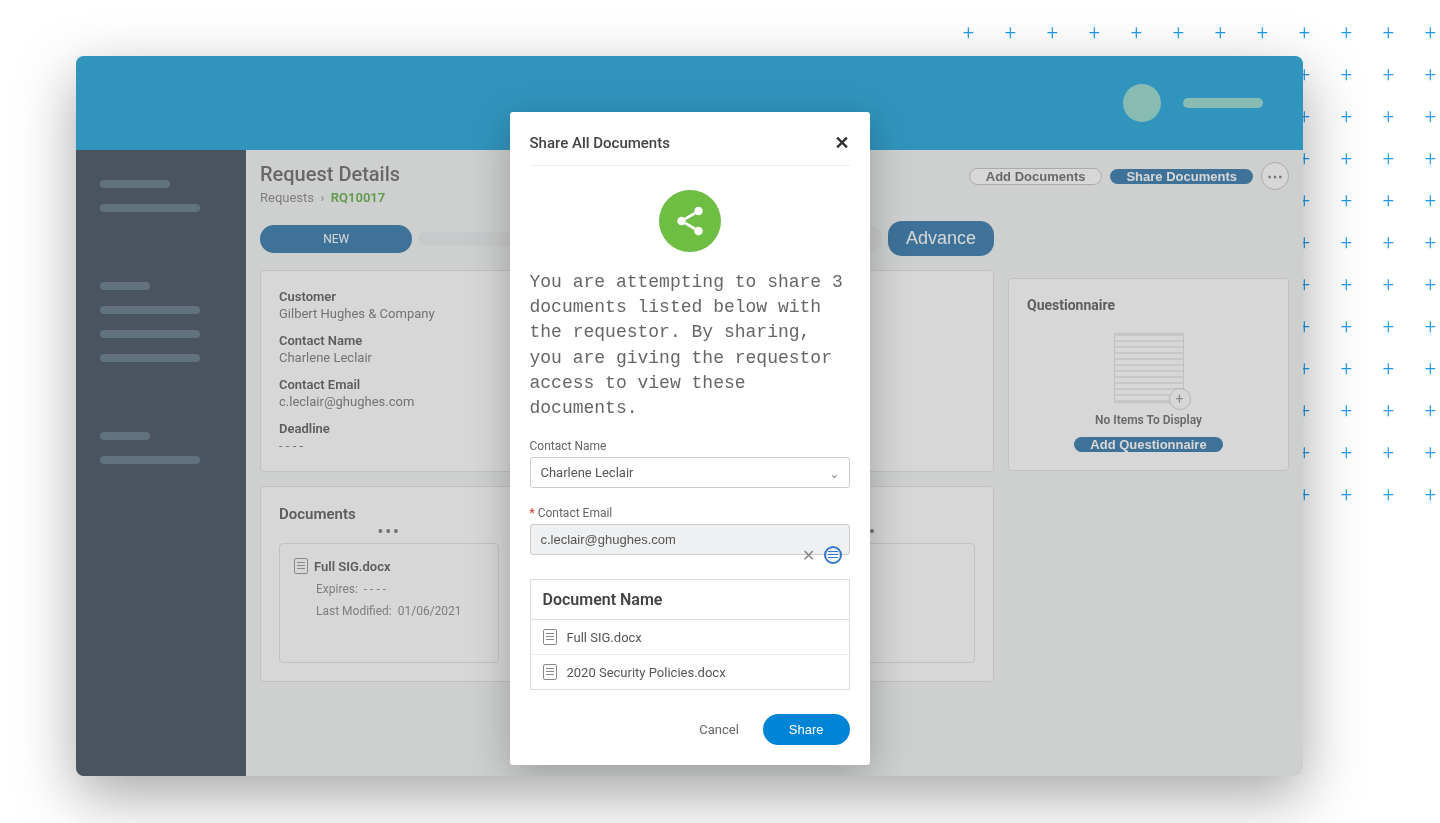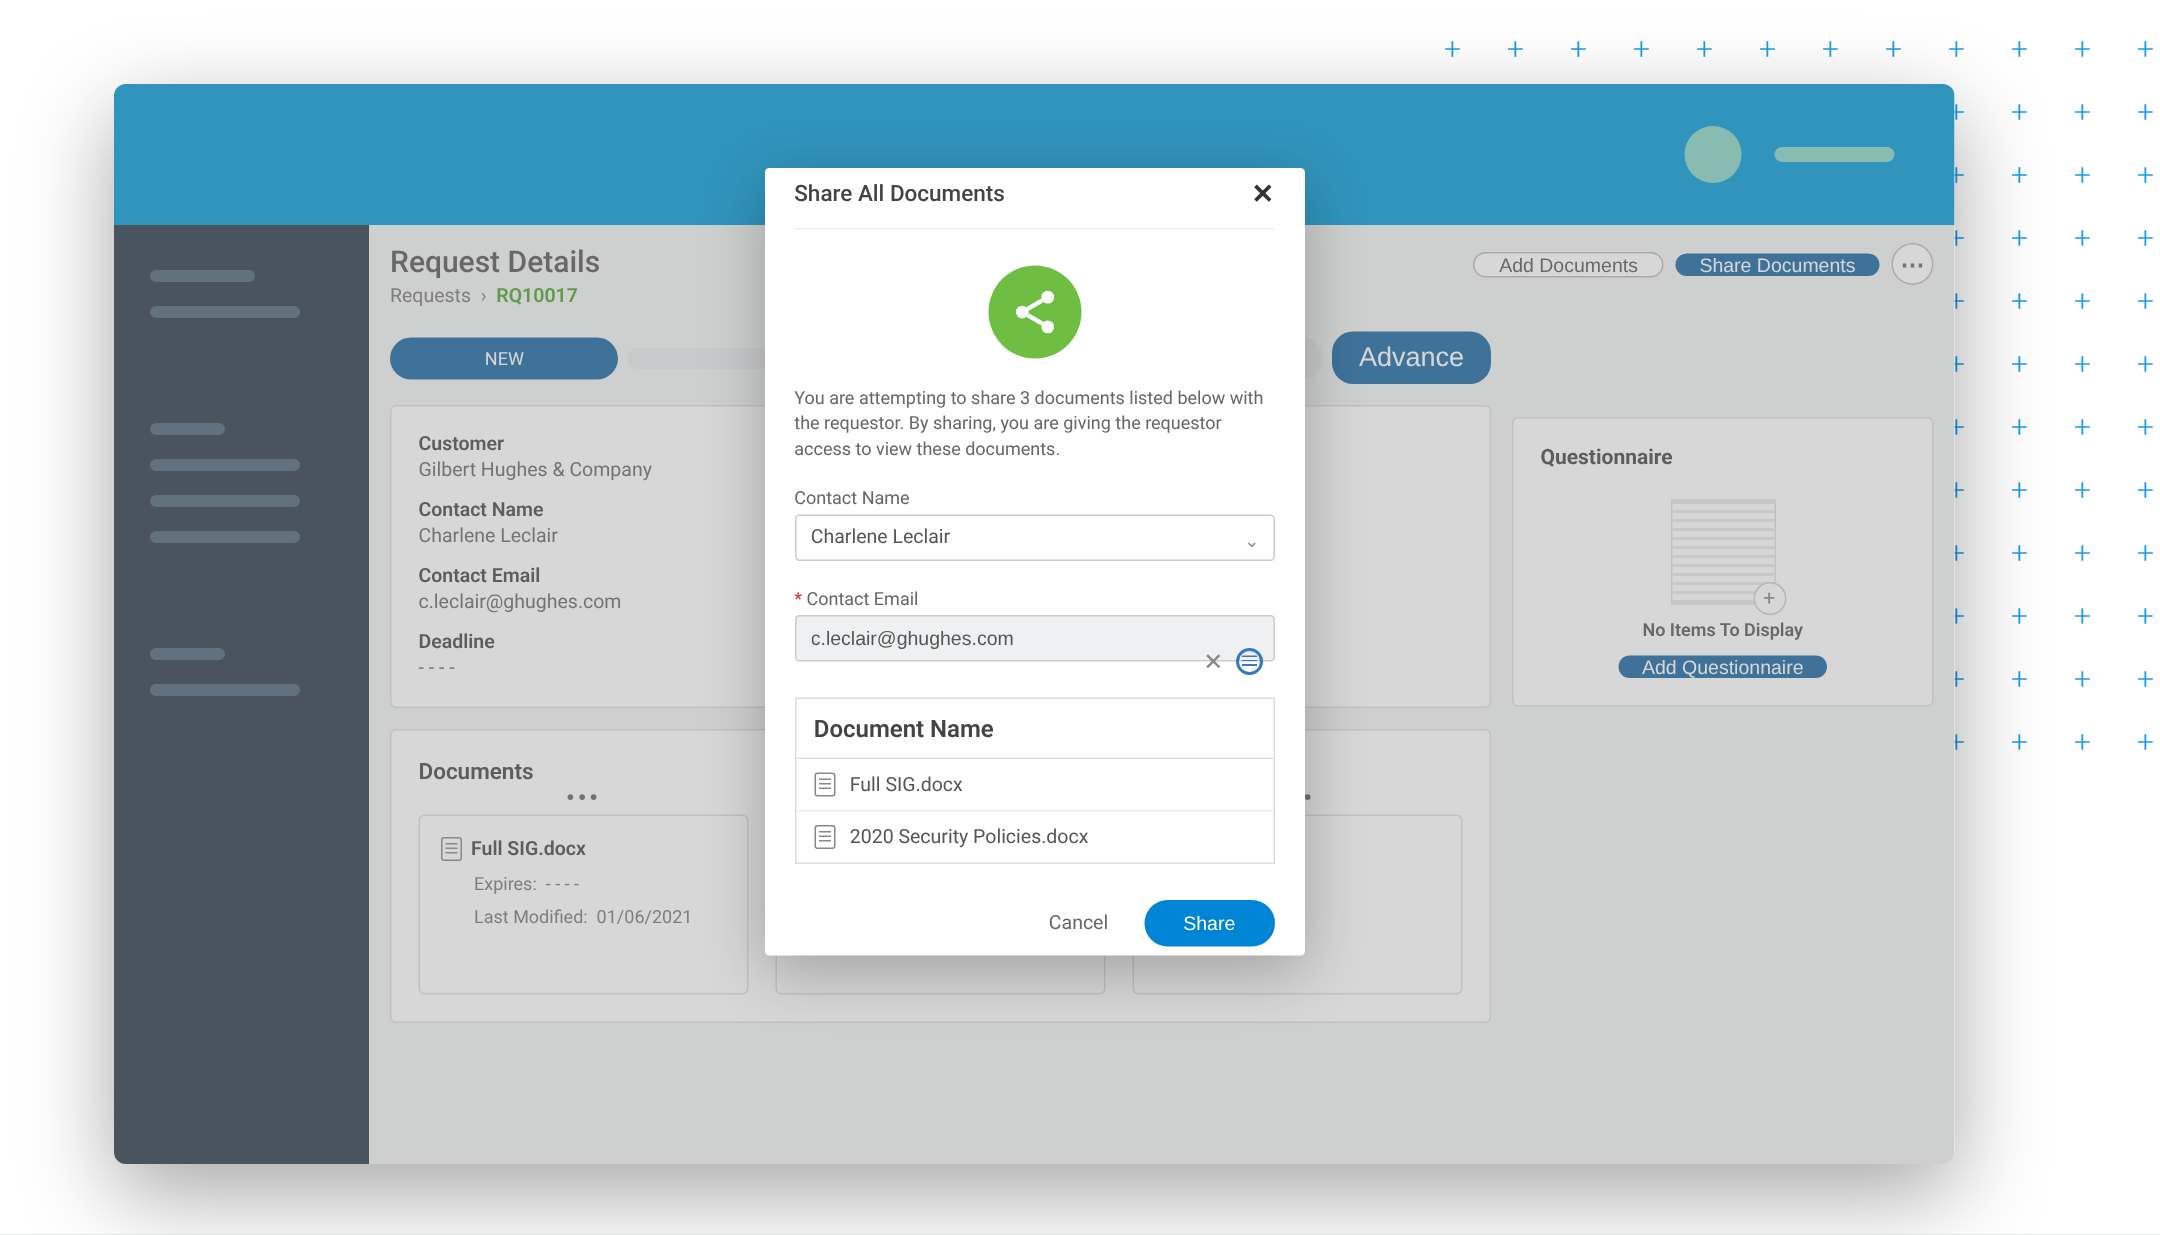--- a/index.html
+++ b/index.html
@@ -129,20 +129,21 @@
   display: flex;
   gap: 8px;
   align-items: center;
 }
 .btn {
   padding: 0 16px;
   border-radius: 16px;
   font-size: 13px;
   border: none;
   cursor: pointer;
+  font-weight: bold;
 }
 .btn-outline {
   background: #fff;
   border: 1px solid #bbb;
   color: #555;
 }
 .btn-primary {
   background: #1565a0;
   color: #fff;
 }
@@ -251,21 +252,21 @@
 .modal {
   position: absolute;
   left: 50%;
   top: 0;
   transform: translateX(-50%);
   width: 360px;
   background: #fff;
   border-radius: 3px;
   box-shadow: 0 10px 40px rgba(0,0,0,0.25);
   z-index: 10;
-  padding: 6px 20px;
+  padding: 20px 20px;
 }
 .modal-header {
   display:flex;
   justify-content:space-between;
   align-items:center;
   border-bottom: 1px solid #eee;
   padding-bottom: 12px;
 }
 .modal-title { font-size: 15px; color:#444; font-weight:500;}
 .modal-close { font-size: 18px; color:#333; cursor:pointer; font-weight:bold;}
@@ -273,23 +274,24 @@
 .share-icon {
   width: 62px; height: 62px;
   background: #6fbe44;
   border-radius: 50%;
   margin: 24px auto 18px;
   display:flex;align-items:center;justify-content:center;
 }
 .share-icon svg { width:34px; height:34px; fill:#fff; }
 
 .modal-desc {
-  font-size: 12px;
+  font-size: 18px;
   color: #666;
   line-height: 1.4;
+  font-family: Liberation Mono, monospace;
 }
 .form-label {
   font-size: 12px;
   color: #666;
   margin-top: 18px;
   display:block;
 }
 .required { color: #d93025; }
 .form-input, .form-select {
   width: 100%;

